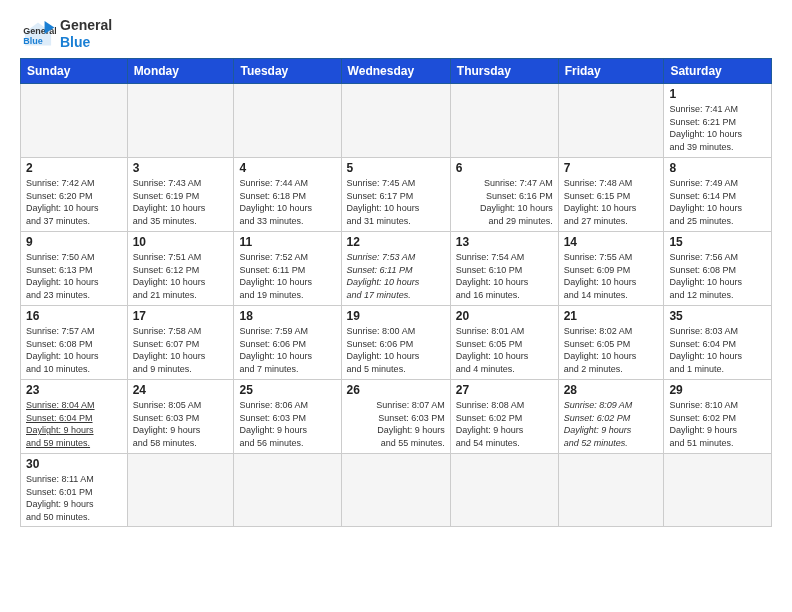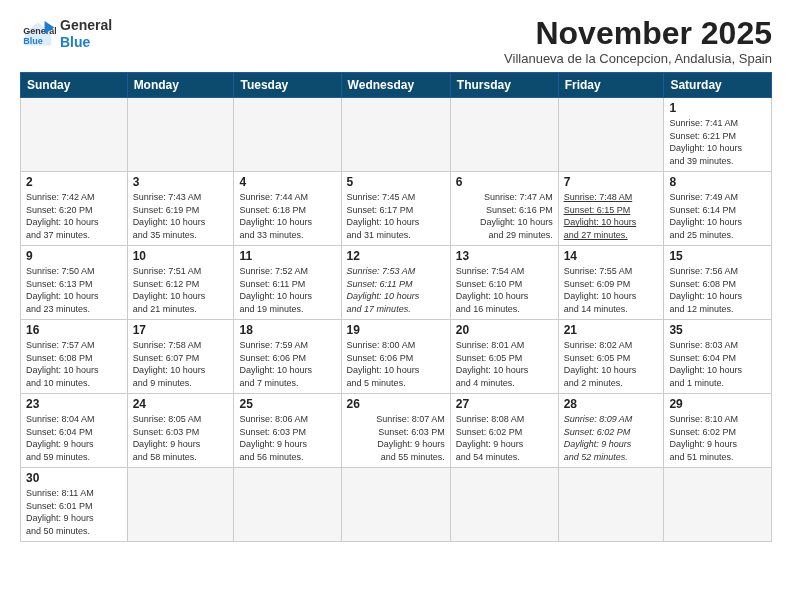--- a/index.html
+++ b/index.html
@@ -41,21 +41,21 @@
     .subtitle {
       font-size: 13px;
       color: #444;
     }
     .calendar {
       width: 100%;
       border-collapse: collapse;
       margin-top: 6px;
     }
     .calendar th {
-      background: #0c4a6e;
+      background: #1d4ed8;
       color: #fff;
       font-size: 12px;
       font-weight: bold;
       text-align: left;
       padding: 5px 6px;
       border: 1px solid #1e5a9a;
     }
     .calendar td {
       border: 1px solid #ccc;
       vertical-align: top;
@@ -97,24 +97,20 @@
         <polygon points="22,8 38,20 38,36 22,36 6,36 6,20" fill="#1a7fd4" opacity="0.15"></polygon>
         <text x="4" y="22" font-size="11" font-weight="bold" fill="#333" font-family="Arial">General</text>
         <text x="4" y="34" font-size="11" font-weight="bold" fill="#1a7fd4" font-family="Arial">Blue</text>
 
         <polygon points="30,6 42,14 30,22" fill="#1a7fd4"></polygon>
       </svg>
       <div style="display:flex; flex-direction:column; line-height:1.2;">
         <span style="font-size:14px; font-weight:bold; color:#333;">General</span>
         <span style="font-size:14px; font-weight:bold; color:#1a7fd4;">Blue</span>
       </div>
-    </div>
-    <div class="title-block">
-      <div class="month-title">November 2025</div>
-      <div class="subtitle">Villanueva de la Concepcion, Andalusia, Spain</div>
     </div>
   </div>
 
   <table class="calendar">
     <thead>
       <tr>
       <th>Sunday</th>
           <th>Monday</th>
           <th>Tuesday</th>
           <th>Wednesday</th>
@@ -170,21 +166,21 @@
           </td>
           <td>
             <span class="day-number">6</span>
             <div class="day-info" style="white-space: pre-line; text-align: right;">Sunrise: 7:47 AM
 Sunset: 6:16 PM
 Daylight: 10 hours
 and 29 minutes.</div>
           </td>
           <td>
             <span class="day-number">7</span>
-            <div class="day-info" style="white-space: pre-line; text-decoration: underline;">Sunrise: 7:48 AM
+            <div class="day-info" style="white-space: pre-line;">Sunrise: 7:48 AM
 Sunset: 6:15 PM
 Daylight: 10 hours
 and 27 minutes.</div>
           </td>
           <td>
             <span class="day-number">8</span>
             <div class="day-info" style="white-space: pre-line;">Sunrise: 7:49 AM
 Sunset: 6:14 PM
 Daylight: 10 hours
 and 25 minutes.</div>
@@ -288,21 +284,21 @@
             <span class="day-number">35</span>
             <div class="day-info" style="white-space: pre-line;">Sunrise: 8:03 AM
 Sunset: 6:04 PM
 Daylight: 10 hours
 and 1 minute.</div>
           </td>
         </tr>
         <tr>
           <td>
             <span class="day-number">23</span>
-            <div class="day-info" style="white-space: pre-line;">Sunrise: 8:04 AM
+            <div class="day-info" style="white-space: pre-line; text-decoration: underline;">Sunrise: 8:04 AM
 Sunset: 6:04 PM
 Daylight: 9 hours
 and 59 minutes.</div>
           </td>
           <td>
             <span class="day-number">24</span>
             <div class="day-info" style="white-space: pre-line;">Sunrise: 8:05 AM
 Sunset: 6:03 PM
 Daylight: 9 hours
 and 58 minutes.</div>

